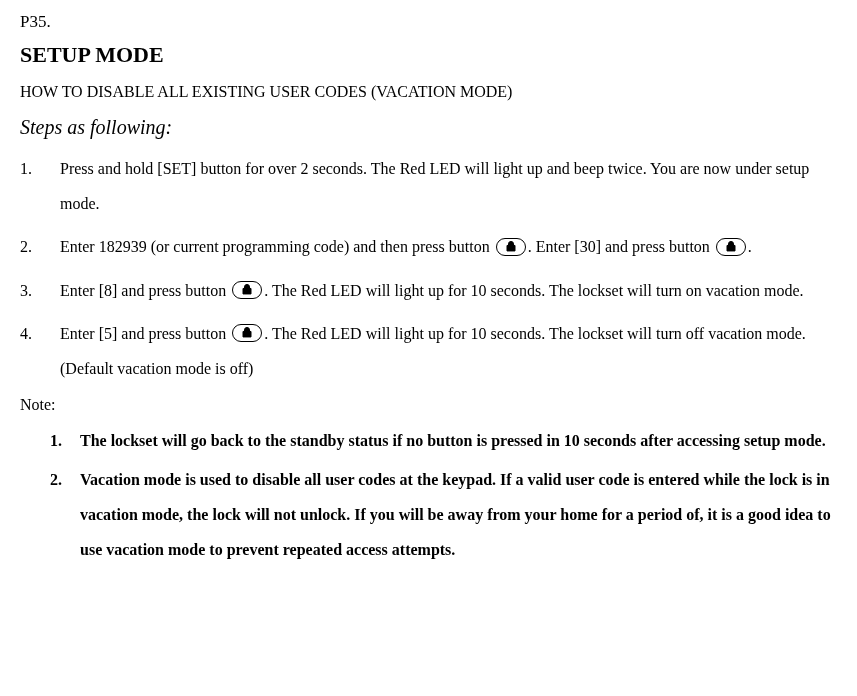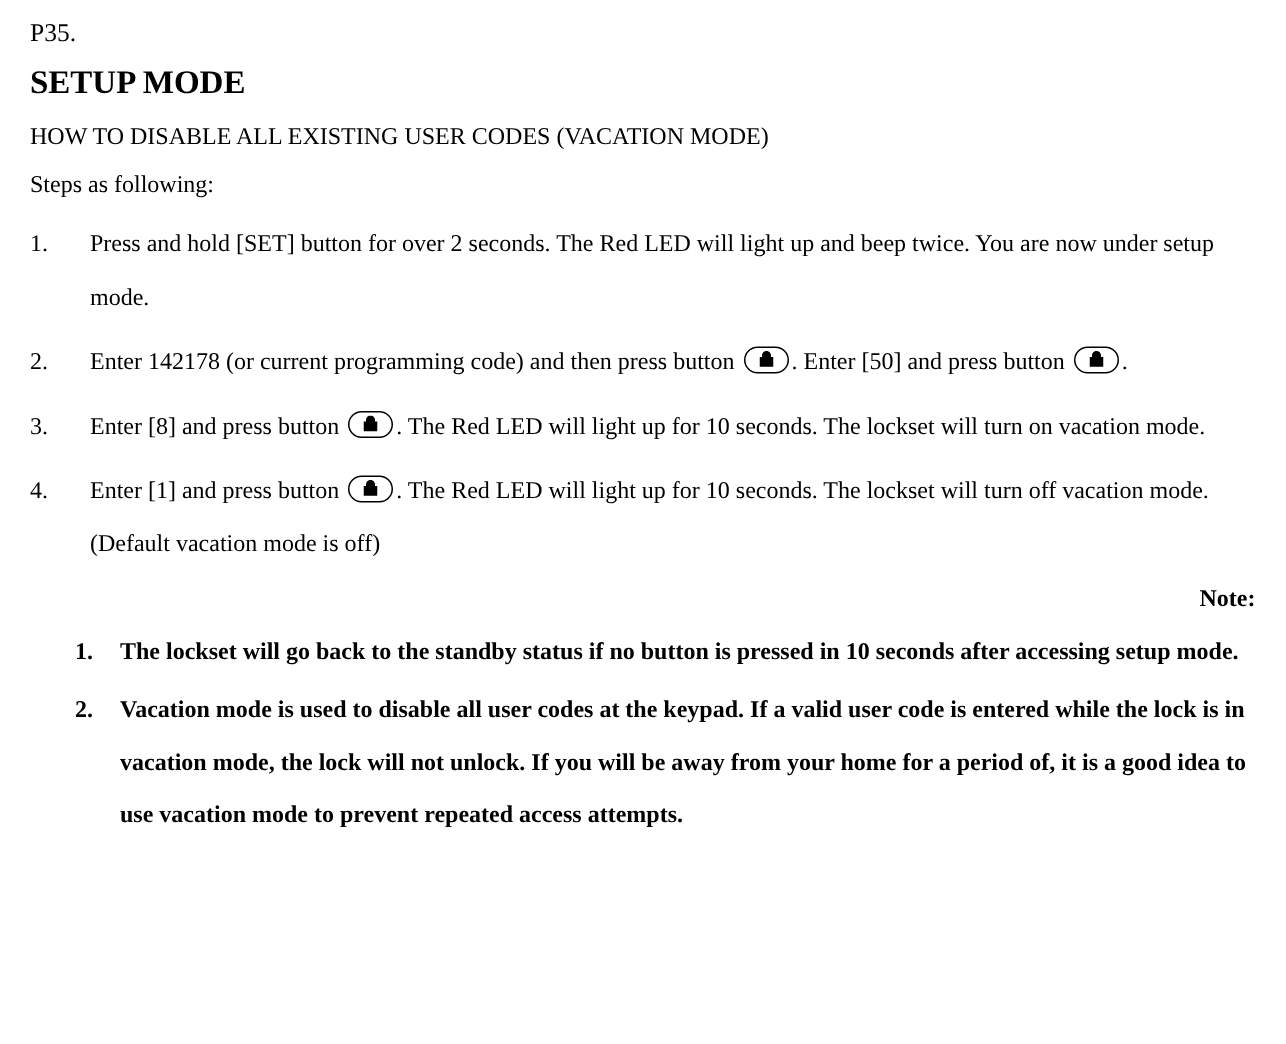--- a/index.html
+++ b/index.html
@@ -25,45 +25,45 @@
       font-weight: bold;
       font-size: 22px;
       margin-bottom: 10px;
     }
     .heading2 {
       font-weight: normal;
       font-size: 16px;
       margin-bottom: 10px;
     }
     .intro-line {
-      font-size: 16px;
+      font-size: 20px;
       margin-bottom: 10px;
+      font-style: italic;
     }
     .steps-list {
       list-style: none;
       counter-reset: step;
     }
     .steps-list > li {
       counter-increment: step;
       position: relative;
       padding-left: 40px;
       margin-bottom: 8px;
       line-height: 2.2;
     }
     .steps-list > li::before {
       content: counter(step) ".";
       position: absolute;
       left: 0;
       top: 0;
     }
     .note-label {
-      font-weight: bold;
+      font-weight: normal;
       margin-top: 6px;
       margin-bottom: 6px;
-      text-align: right;
     }
     .notes-list {
       list-style: none;
       counter-reset: note;
       padding-left: 30px;
     }
     .notes-list > li {
       counter-increment: note;
       position: relative;
       padding-left: 30px;
@@ -102,33 +102,33 @@
 <div class="page-number">P35.</div>
 <div class="heading1">SETUP MODE</div>
 <div class="heading2">HOW TO DISABLE ALL EXISTING USER CODES (VACATION MODE)</div>
 <div class="intro-line">Steps as following:</div>
 
 <ol class="steps-list">
   <li>
     <span>Press and hold [SET] button for over 2 seconds. The Red LED will light up and beep twice. You are now under setup mode.</span>
   </li>
   <li>
-    <span>Enter 142178 (or current programming code) and then press button </span><span class="lock-icon"><svg width="10" height="11" viewBox="0 0 10 11">
+    <span>Enter 182939 (or current programming code) and then press button </span><span class="lock-icon"><svg width="10" height="11" viewBox="0 0 10 11">
           <path d="M2.5 4.5 V3 a2.5 2.5 0 0 1 5 0 V4.5 M1 4.5 h8 v5.5 h-8 z" fill="#000" stroke="#000" stroke-width="1"></path>
-        </svg></span><span>. Enter [50] and press button </span><span class="lock-icon"><svg width="10" height="11" viewBox="0 0 10 11">
+        </svg></span><span>. Enter [30] and press button </span><span class="lock-icon"><svg width="10" height="11" viewBox="0 0 10 11">
           <path d="M2.5 4.5 V3 a2.5 2.5 0 0 1 5 0 V4.5 M1 4.5 h8 v5.5 h-8 z" fill="#000" stroke="#000" stroke-width="1"></path>
         </svg></span><span>.</span>
   </li>
   <li>
     <span>Enter [8] and press button </span><span class="lock-icon"><svg width="10" height="11" viewBox="0 0 10 11">
           <path d="M2.5 4.5 V3 a2.5 2.5 0 0 1 5 0 V4.5 M1 4.5 h8 v5.5 h-8 z" fill="#000" stroke="#000" stroke-width="1"></path>
         </svg></span><span>. The Red LED will light up for 10 seconds. The lockset will turn on vacation mode.</span>
   </li>
   <li>
-    <span>Enter [1] and press button </span><span class="lock-icon"><svg width="10" height="11" viewBox="0 0 10 11">
+    <span>Enter [5] and press button </span><span class="lock-icon"><svg width="10" height="11" viewBox="0 0 10 11">
           <path d="M2.5 4.5 V3 a2.5 2.5 0 0 1 5 0 V4.5 M1 4.5 h8 v5.5 h-8 z" fill="#000" stroke="#000" stroke-width="1"></path>
         </svg></span><span>. The Red LED will light up for 10 seconds. The lockset will turn off vacation mode. (Default vacation mode is off)</span>
   </li>
 </ol>
 
 <div class="note-label">Note:</div>
 
 <ol class="notes-list">
   <li>
     <span>The lockset will go back to the standby status if no button is pressed in 10 seconds after accessing setup mode.</span>

